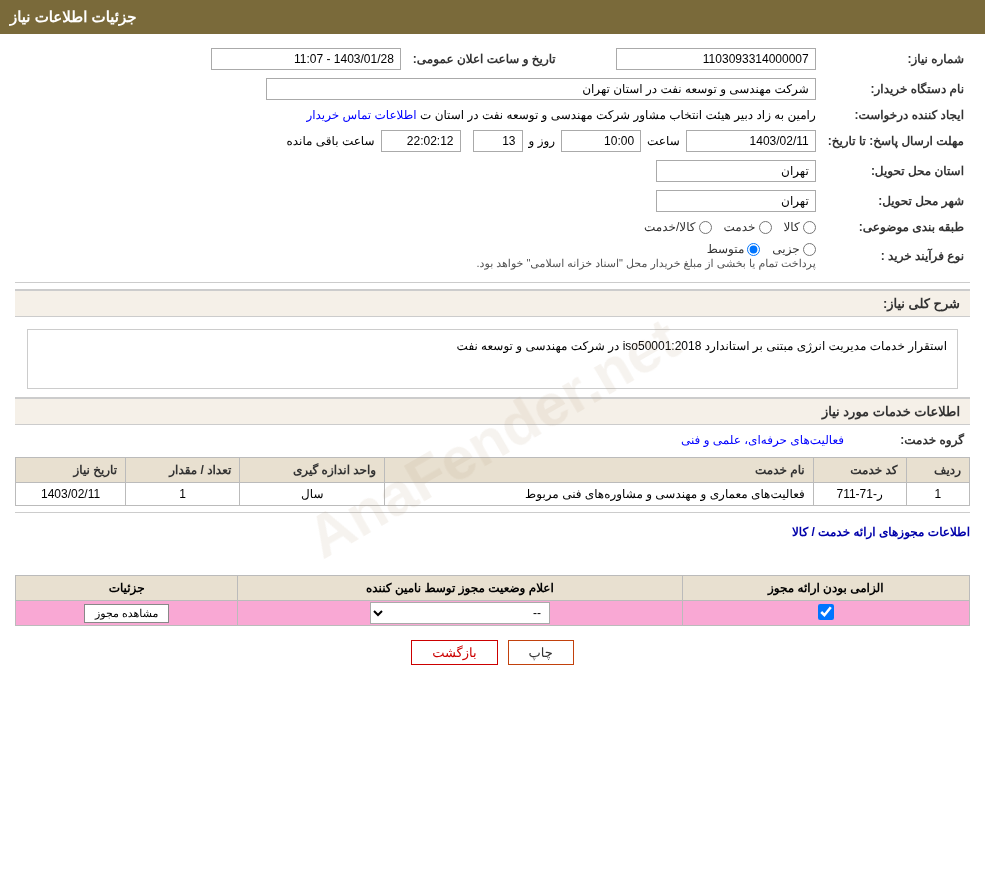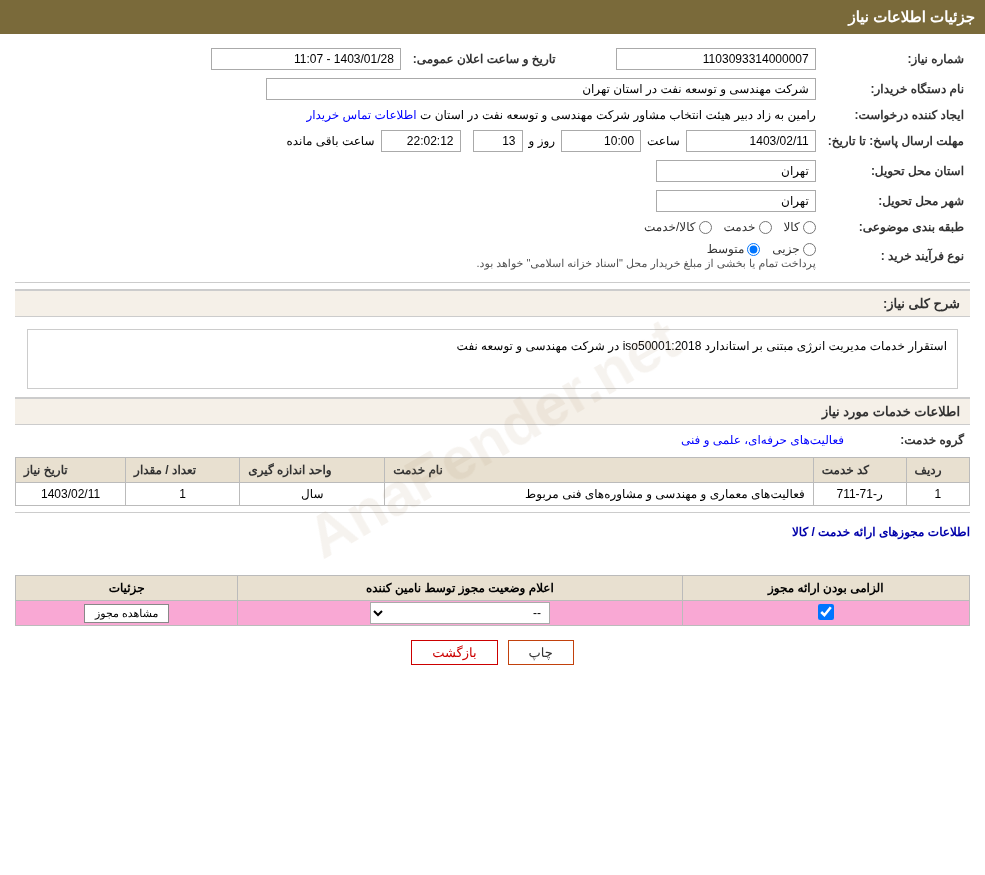--- a/index.html
+++ b/index.html
@@ -11,21 +11,21 @@
     }
     .page-wrapper {
       width: 985px;
       min-height: 875px;
       background: #fff;
       margin: 0 auto;
     }
     .header-bar {
       background: #7a6a3a;
       color: #fff;
-      text-align: right;
+      text-align: left;
       padding: 8px 10px;
       font-size: 15px;
       font-weight: bold;
     }
     .content {
       padding: 10px 15px;
     }
     .info-table {
       width: 100%;
       border-collapse: collapse;
@@ -88,21 +88,21 @@
     .data-table {
       width: 100%;
       border-collapse: collapse;
       margin: 6px 0;
       font-size: 12px;
     }
     .data-table th {
       background: #e8e0d0;
       border: 1px solid #bbb;
       padding: 5px 8px;
-      text-align: left;
+      text-align: right;
       font-weight: bold;
       color: #333;
     }
     .data-table td {
       border: 1px solid #bbb;
       padding: 4px 8px;
       text-align: center;
       background: #fff;
     }
     .data-table td:first-child {

